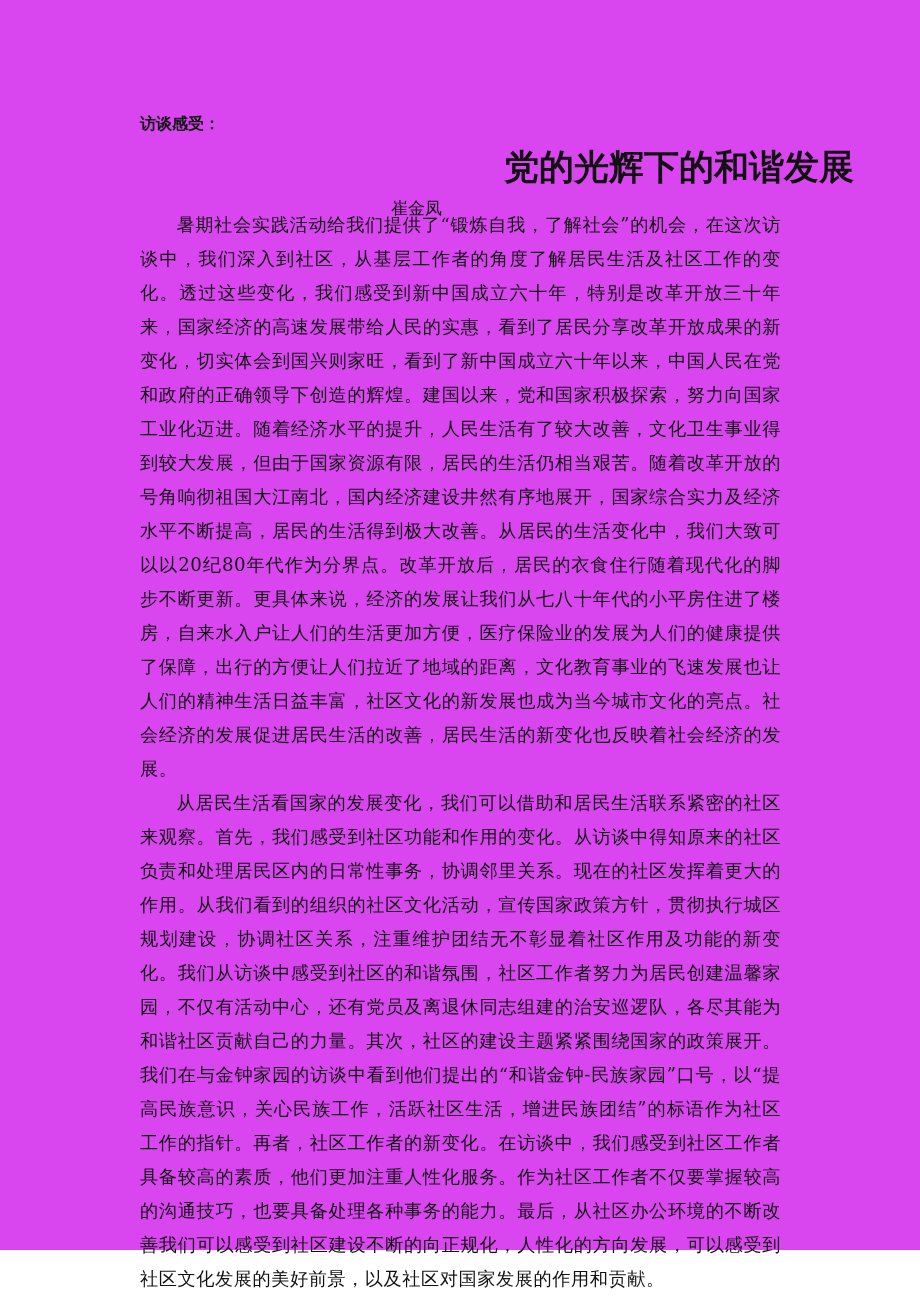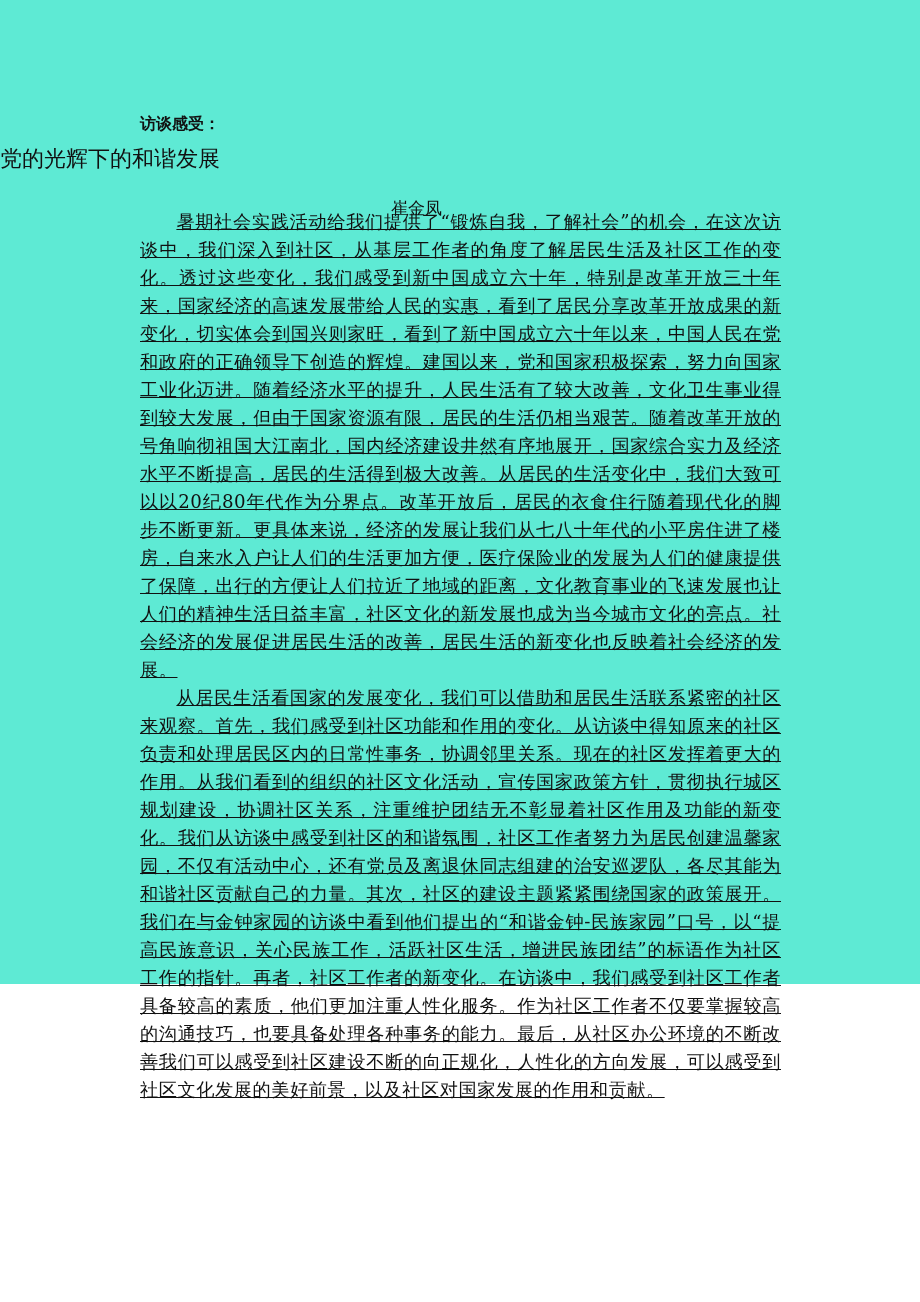--- a/index.html
+++ b/index.html
@@ -1,26 +1,26 @@
 <!DOCTYPE html>
 <html><head>
 <meta charset="utf-8">
 <style>
   html, body { margin: 0; padding: 0; background: #ffffff; }
   body { width: 920px; height: 1302px; position: relative; overflow: hidden;
          font-family: "DejaVu Serif", "Liberation Serif", serif; color: #111; }
-  .page { position: absolute; left: 0; top: 0; width: 920px; height: 984px; background: #5eead4; }
+  .page { position: absolute; left: 0; top: 0; width: 920px; height: 1250px; background: #d946ef; }
   .label { position: absolute; left: 140px; top: 114px; font-size: 16px; font-weight: bold;
            font-family: "DejaVu Sans", "Liberation Sans", sans-serif; letter-spacing: 0px; }
-  .title { position: absolute; left: 0; width: 854px; top: 144px; text-align: left;
-           font-size: 22px; font-weight: normal; font-family: "DejaVu Sans", "Liberation Sans", sans-serif; }
+  .title { position: absolute; left: 0; width: 854px; top: 144px; text-align: right;
+           font-size: 35px; font-weight: bold; font-family: "DejaVu Sans", "Liberation Sans", sans-serif; }
   .author { position: absolute; left: 391px; top: 185px; font-size: 17px; margin-top: 12px; }
   .body { position: absolute; left: 140px; top: 208px; width: 641px; }
-  .para { margin: 0; font-size: 18.2px; line-height: 28px; text-align: justify;
-          text-indent: 2em; letter-spacing: 0.55px; text-decoration: underline; }
+  .para { margin: 0; font-size: 18.2px; line-height: 34px; text-align: justify;
+          text-indent: 2em; letter-spacing: 0.55px; }
 </style>
 </head>
 <body>
 
 <div class="page">
   <div class="label">访谈感受：</div>
   <div class="title">党的光辉下的和谐发展</div>
   <div class="author">崔金凤</div>
   <div class="body">
     <p class="para">暑期社会实践活动给我们提供了“锻炼自我，了解社会”的机会，在这次访谈中，我们深入到社区，从基层工作者的角度了解居民生活及社区工作的变化。透过这些变化，我们感受到新中国成立六十年，特别是改革开放三十年来，国家经济的高速发展带给人民的实惠，看到了居民分享改革开放成果的新变化，切实体会到国兴则家旺，看到了新中国成立六十年以来，中国人民在党和政府的正确领导下创造的辉煌。建国以来，党和国家积极探索，努力向国家工业化迈进。随着经济水平的提升，人民生活有了较大改善，文化卫生事业得到较大发展，但由于国家资源有限，居民的生活仍相当艰苦。随着改革开放的号角响彻祖国大江南北，国内经济建设井然有序地展开，国家综合实力及经济水平不断提高，居民的生活得到极大改善。从居民的生活变化中，我们大致可以以20纪80年代作为分界点。改革开放后，居民的衣食住行随着现代化的脚步不断更新。更具体来说，经济的发展让我们从七八十年代的小平房住进了楼房，自来水入户让人们的生活更加方便，医疗保险业的发展为人们的健康提供了保障，出行的方便让人们拉近了地域的距离，文化教育事业的飞速发展也让人们的精神生活日益丰富，社区文化的新发展也成为当今城市文化的亮点。社会经济的发展促进居民生活的改善，居民生活的新变化也反映着社会经济的发展。</p>

